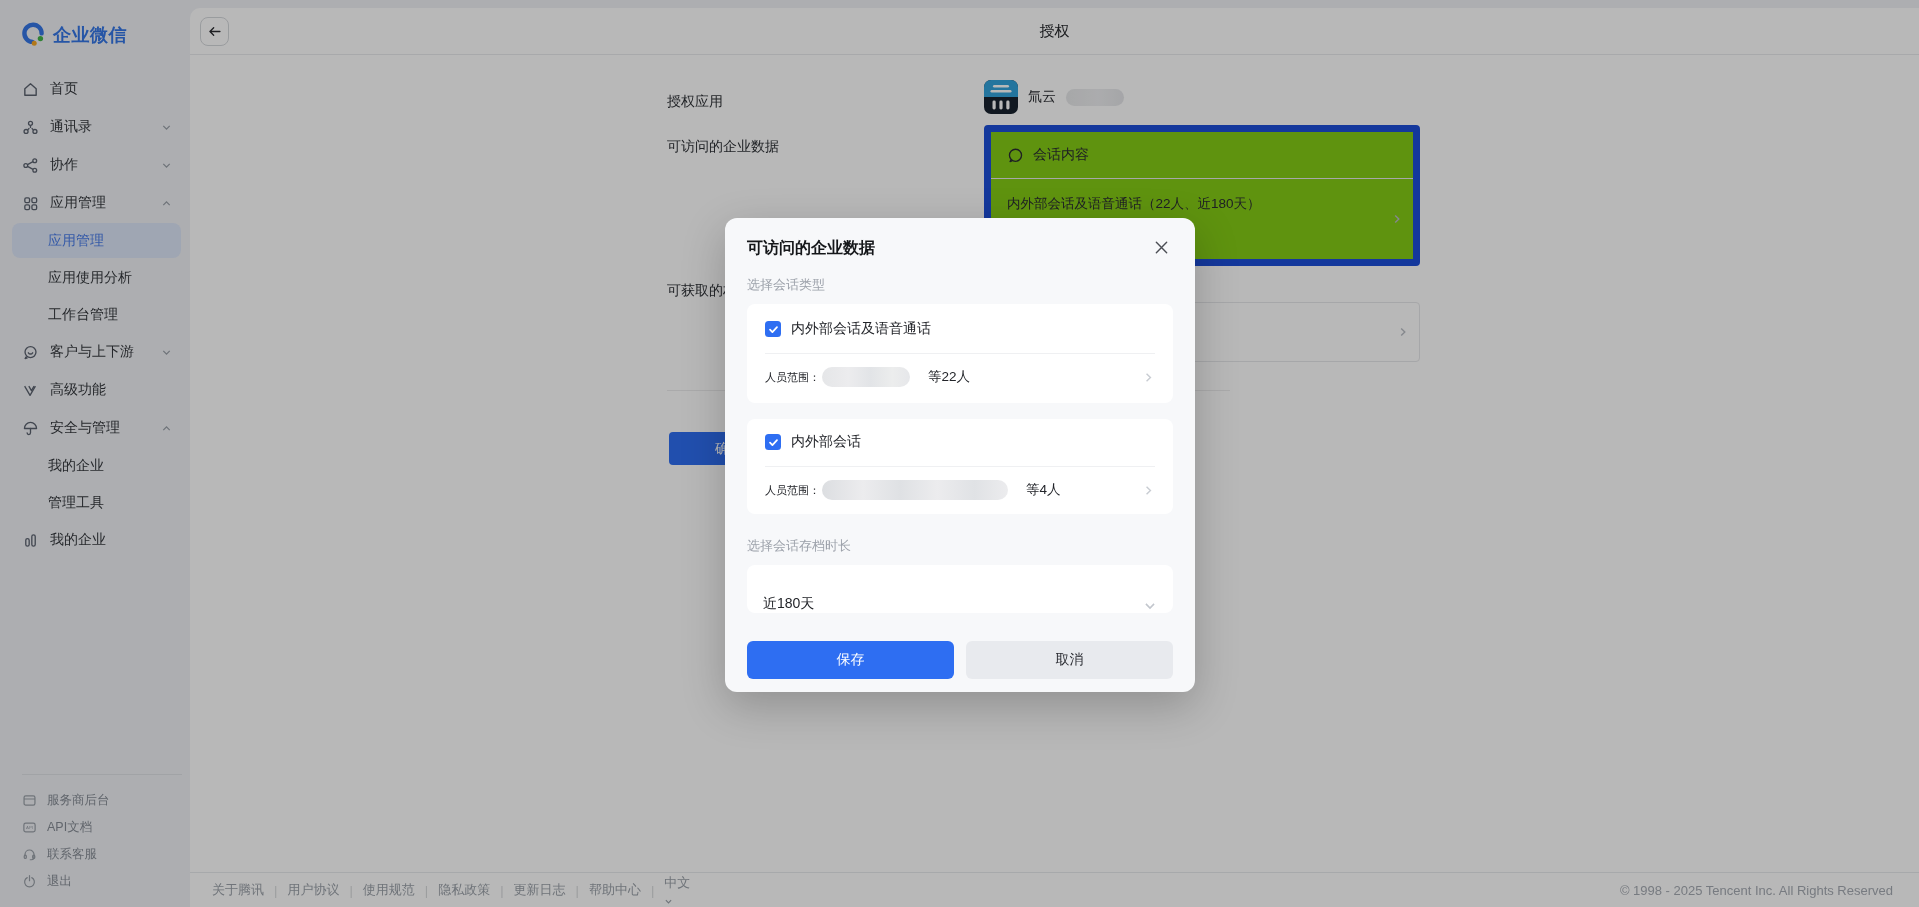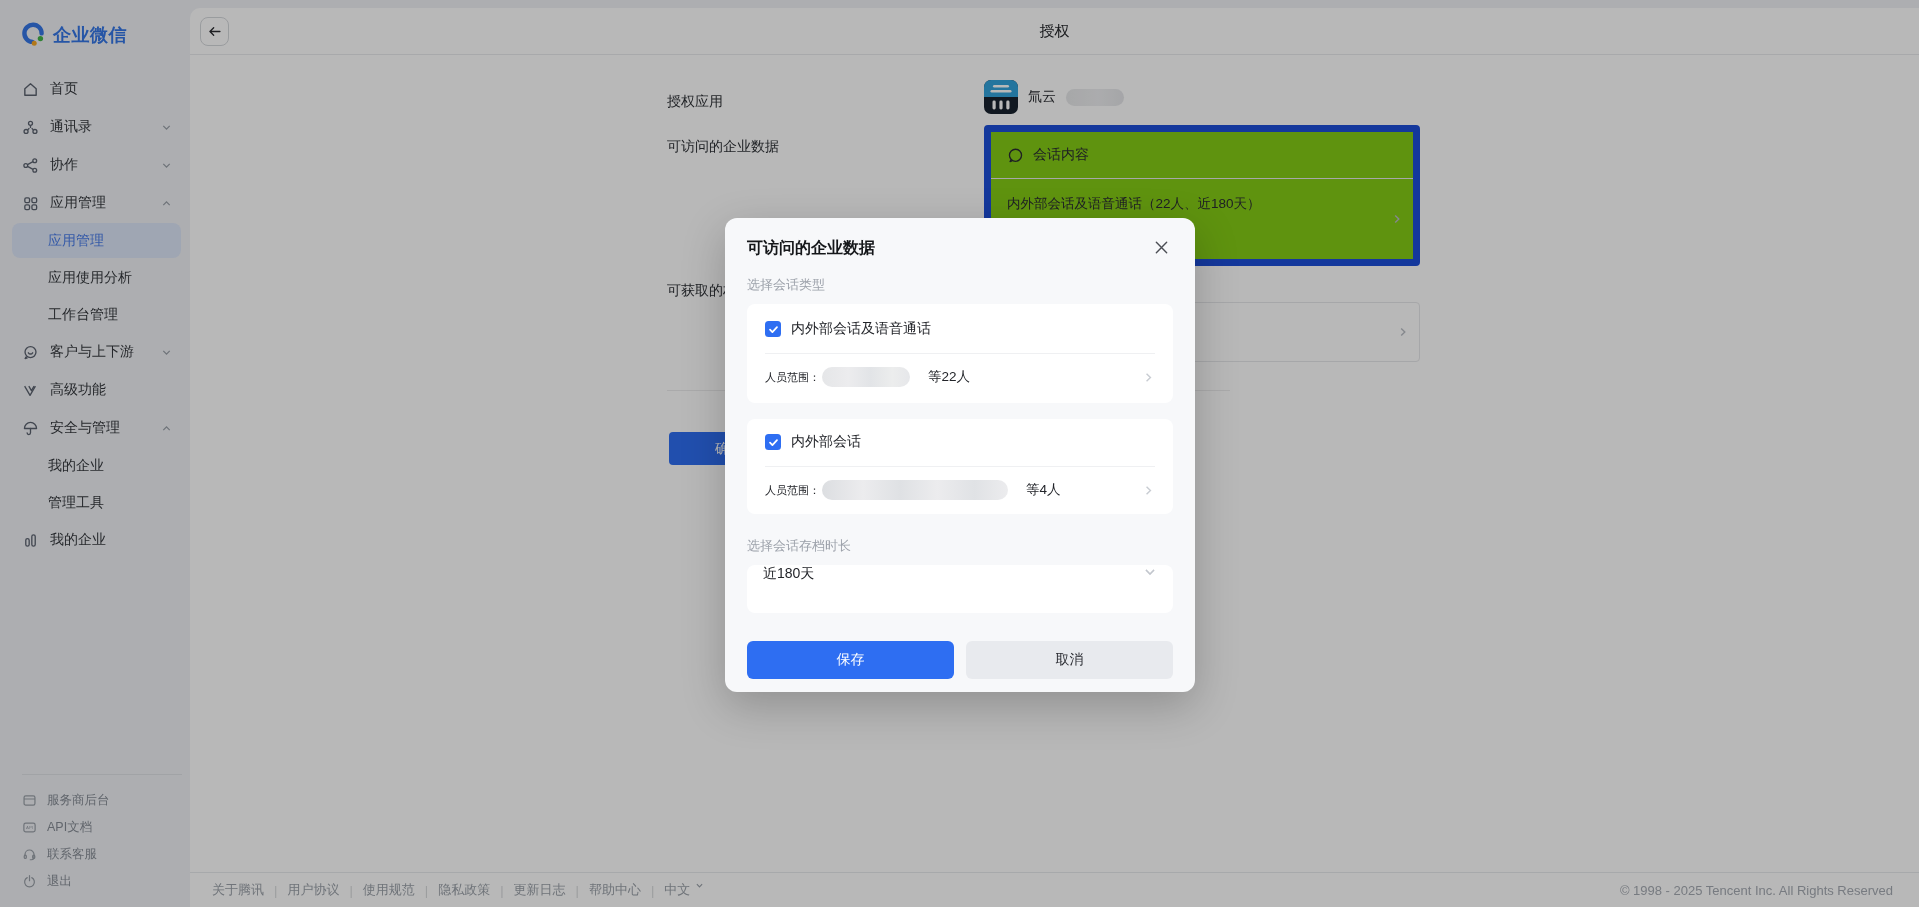--- a/index.html
+++ b/index.html
@@ -88,21 +88,21 @@
     font-size:14px; font-family:inherit; cursor:pointer;
   }
 
   .main-footer {
     position:absolute; left:0; right:0; bottom:0; height:35px;
     border-top:1px solid #e8eaed; display:flex; align-items:center;
     padding:0 26px 0 12px; font-size:13px; color:#9ba1a9; background:#fff;
   }
   .f-link { padding:0 10px; cursor:pointer; white-space:nowrap; }
   .f-sep { color:#d8dadd; }
-  .f-lang { padding:0 4px 0 10px; cursor:pointer; display:flex; align-items:flex-start; gap:5px; }
+  .f-lang { padding:0 4px 0 10px; cursor:pointer; display:flex; align-items:flex-start; gap:5px;flex-direction:column; }
   .f-copy { margin-left:auto; color:#a6abb3; }
 
   
   .overlay { position:absolute; inset:0; background:rgba(0,0,0,.28); z-index:50; }
   .modal {
     position:absolute; left:725px; top:218px; width:470px; height:474px;
     background:#f7f8fa; border-radius:12px; z-index:60;
     box-shadow:0 14px 44px rgba(0,0,0,.22);
     padding:20px 22px 0; overflow:hidden;
   }
@@ -124,21 +124,21 @@
   .range-label { font-size:11px; color:#23252a; white-space:nowrap; }
   .range-pill { height:20px; border-radius:10px; margin-left:2px;
     background:linear-gradient(90deg,#e5e6e8,#ececee 30%,#e2e4e7 55%,#eceded 80%,#e6e7ea); }
   .range-pill.w1 { width:88px; }
   .range-pill.w2 { width:186px;
     background:linear-gradient(90deg,#dcdee1,#ececee 22%,#dfe1e4 42%,#ececee 62%,#e0e2e5 82%,#ececee); }
   .range-count { font-size:13.5px; color:#23252a; margin-left:18px; white-space:nowrap; }
   .range-row .chev { margin-left:auto; color:#c8ccd2; }
   .select-box {
     margin-top:10px; height:48px; background:#fff; border-radius:8px;
-    display:flex; align-items:flex-start; padding:0 16px; cursor:pointer;
+    display:flex; align-items:flex-end; padding:0 16px; cursor:pointer;
   }
   .select-value { font-size:14px; color:#23252a; }
   .select-box .chev { margin-left:auto; color:#c2c6cd; }
   .modal-actions { display:flex; gap:12px; margin-top:28px; }
   .btn { flex:1; height:38px; border:none; border-radius:6px; font-size:14px;
     font-family:inherit; cursor:pointer; }
   .btn-save { background:#2e6ef2; color:#fff; }
   .btn-cancel { background:#e8eaee; color:#2b2d33; }
 </style>
 </head>

